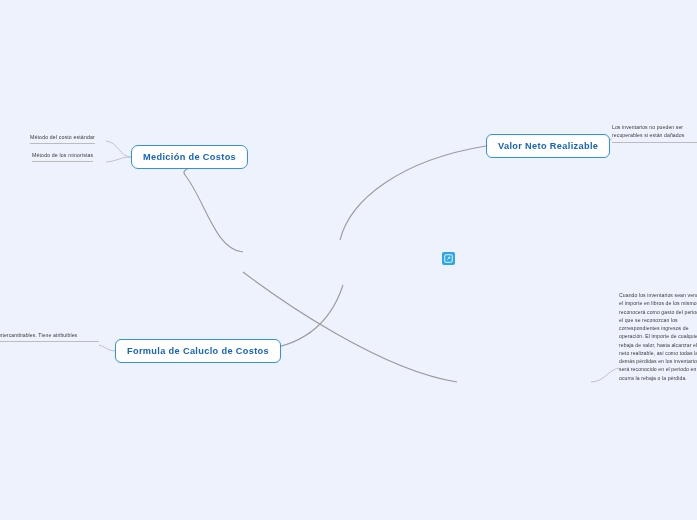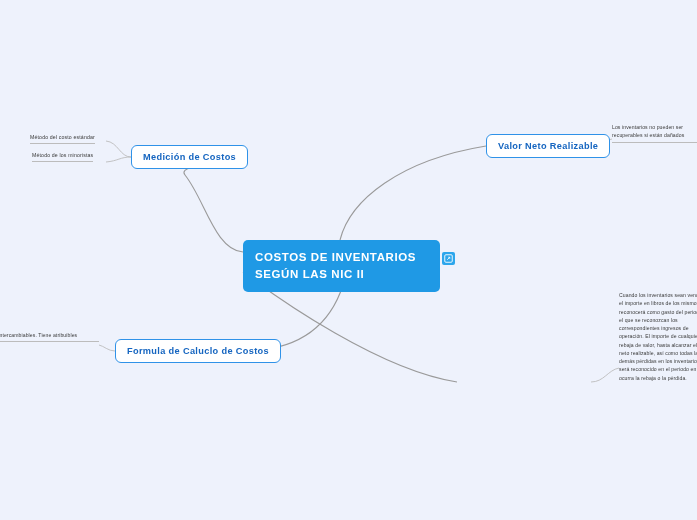--- a/index.html
+++ b/index.html
@@ -67,21 +67,21 @@
     border: 1.4px solid #2f92e8;
     border-radius: 6px;
     color: #1565c0;
     font-size: 9.2px;
     font-weight: bold;
     letter-spacing: 0.35px;
     padding: 6px 11px 6px 11px;
     white-space: nowrap;
     box-sizing: border-box;
   }
-  #node-medicion      { left: 131px; top: 145px; }
+  #node-medicion      { left: 131px; top: 145px; border-radius: 7px; }
   #node-valor         { left: 486px; top: 134px; }
   #node-formula       { left: 115px; top: 339px; }
   #node-reconocimiento{ left: 457px; top: 371px; }
 
   
   .leaf {
     position: absolute;
     font-size: 5.2px;
     color: #3a3a3a;
     letter-spacing: 0.15px;
@@ -139,23 +139,20 @@
     <path d="M 131,157 C 120,157 118,142 106,141" fill="none" stroke="#bcbcbc" stroke-width="0.9"></path>
     <path d="M 131,157 C 120,157 118,161 106,162" fill="none" stroke="#bcbcbc" stroke-width="0.9"></path>
 
     <path d="M 598,146 C 604,146 606,140 612,139" fill="none" stroke="#bcbcbc" stroke-width="0.9"></path>
 
     <path d="M 115,351 C 108,351 104,346 99,345" fill="none" stroke="#bcbcbc" stroke-width="0.9"></path>
 
     <path d="M 591,382 C 604,382 608,370 619,368" fill="none" stroke="#bcbcbc" stroke-width="0.9"></path>
   </svg>
 
-  <div class="center-node">
-    <span>COSTOS DE INVENTARIOS SEGÚN LAS NIC II</span>
-  </div>
 
   <div class="center-badge">
     <svg width="9" height="9" viewBox="0 0 12 12" aria-hidden="true">
       <rect x="1" y="1" width="10" height="10" rx="1.5" fill="none" stroke="#ffffff" stroke-width="1.2"></rect>
       <path d="M4.3 7.7 L7.7 4.3" stroke="#ffffff" stroke-width="1.1"></path>
       <path d="M5.6 4.3 L7.7 4.3 L7.7 6.4" fill="none" stroke="#ffffff" stroke-width="1.1"></path>
     </svg>
   </div>
 
   <div class="branch" id="node-medicion">

